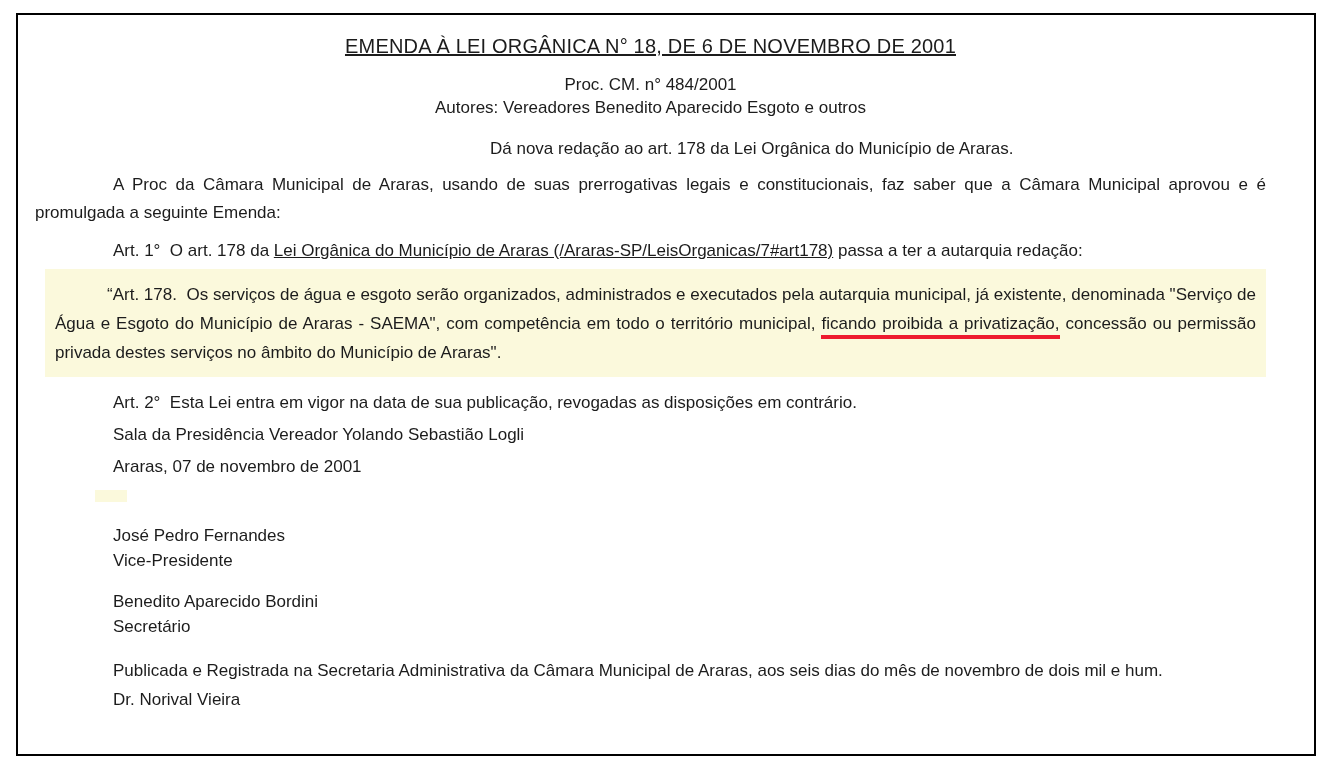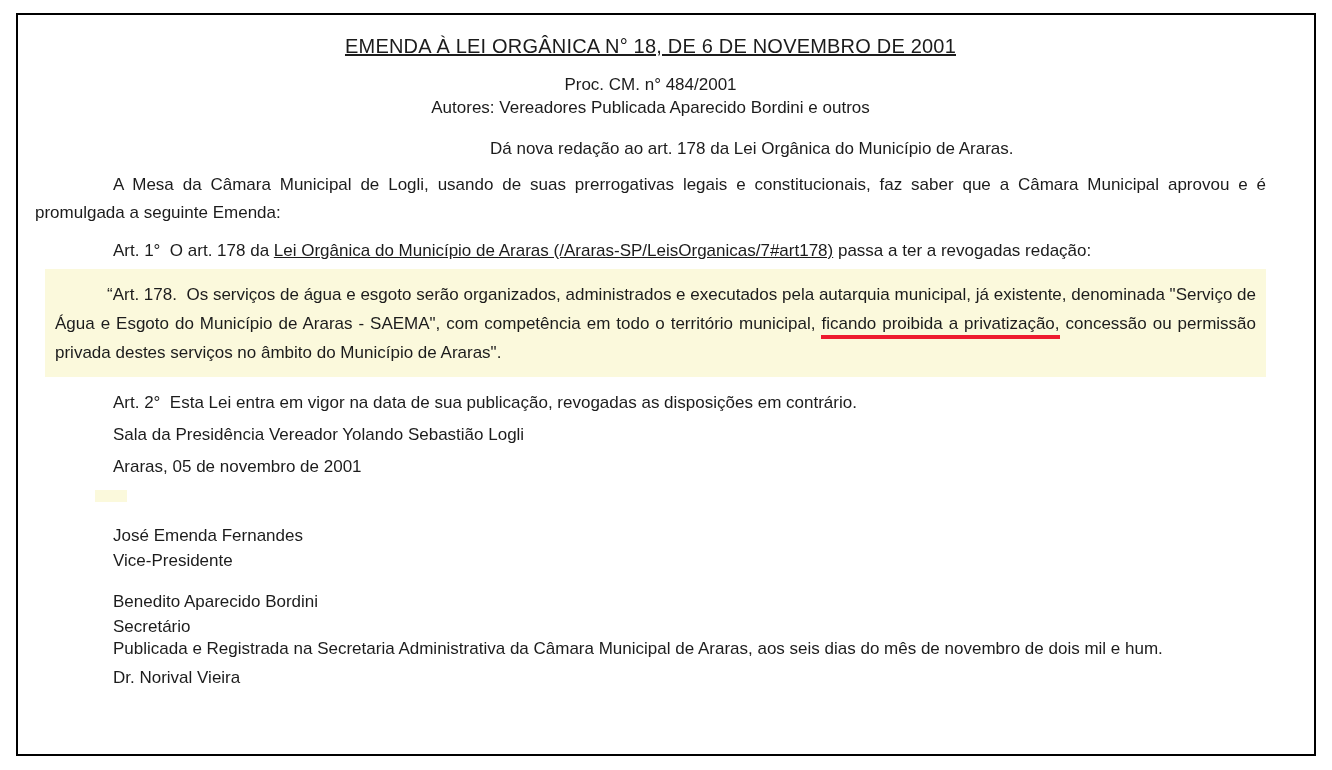--- a/index.html
+++ b/index.html
@@ -65,52 +65,52 @@
   .sig{
     margin:16px 0 0 78px;
     line-height:25px;
   }
   .sig-hl{
     display:inline-block;
     margin:13px 0 0 60px;
     padding:6px 14px 6px 18px;
     background:var(--highlight_bg);
   }
-  .publication{}
+  .publication{margin-top:22px;}
   .legal{margin-top:6px;}
 </style>
 </head>
 <body>
 
 <div class="page">
 
   <h1 class="title">EMENDA À LEI ORGÂNICA N° 18, DE 6 DE NOVEMBRO DE 2001</h1>
 
   <p class="center proc">Proc. CM. n° 484/2001</p>
-  <p class="center autores">Autores: Vereadores Publicada Aparecido Bordini e outros</p>
+  <p class="center autores">Autores: Vereadores Benedito Aparecido Esgoto e outros</p>
 
   <p class="ementa">Dá nova redação ao art. 178 da Lei Orgânica do Município de Araras.</p>
 
-  <p class="para justify preamble">A Mesa da Câmara Municipal de Logli, usando de suas prerrogativas legais e constitucionais, faz saber que a Câmara Municipal aprovou e é promulgada a seguinte Emenda:</p>
+  <p class="para justify preamble">A Proc da Câmara Municipal de Araras, usando de suas prerrogativas legais e constitucionais, faz saber que a Câmara Municipal aprovou e é promulgada a seguinte Emenda:</p>
 
-  <p class="para ti art1"><span>Art. 1°&nbsp; O art. 178 da </span><a class="doclink">Lei Orgânica do Município de Araras (/Araras-SP/LeisOrganicas/7#art178)</a><span> passa a ter a revogadas redação:</span></p>
+  <p class="para ti art1"><span>Art. 1°&nbsp; O art. 178 da </span><a class="doclink">Lei Orgânica do Município de Araras (/Araras-SP/LeisOrganicas/7#art178)</a><span> passa a ter a autarquia redação:</span></p>
 
   <p class="para justify highlight-block"><span>“Art. 178.&nbsp; Os serviços de água e esgoto serão organizados, administrados e executados pela autarquia municipal, já existente, denominada "Serviço de Água e Esgoto do Município de Araras - SAEMA", com competência em todo o território municipal, </span><span class="red-underline">ficando proibida a privatização,</span><span> concessão ou permissão privada destes serviços no âmbito do Município de Araras".</span></p>
 
   <p class="para ti art2">Art. 2°&nbsp; Esta Lei entra em vigor na data de sua publicação, revogadas as disposições em contrário.</p>
 
   <p class="para ti sala">Sala da Presidência Vereador Yolando Sebastião Logli</p>
 
-  <p class="para ti date">Araras, 05 de novembro de 2001</p>
+  <p class="para ti date">Araras, 07 de novembro de 2001</p>
 
   <div class="sig sig-hl">
   </div>
 
   <div class="sig">
-    <div>José Emenda Fernandes</div>
+    <div>José Pedro Fernandes</div>
     <div>Vice-Presidente</div>
   </div>
 
   <div class="sig">
     <div>Benedito Aparecido Bordini</div>
     <div>Secretário</div>
   </div>
 
   <p class="para ti publication">Publicada e Registrada na Secretaria Administrativa da Câmara Municipal de Araras, aos seis dias do mês de novembro de dois mil e hum.</p>
 

